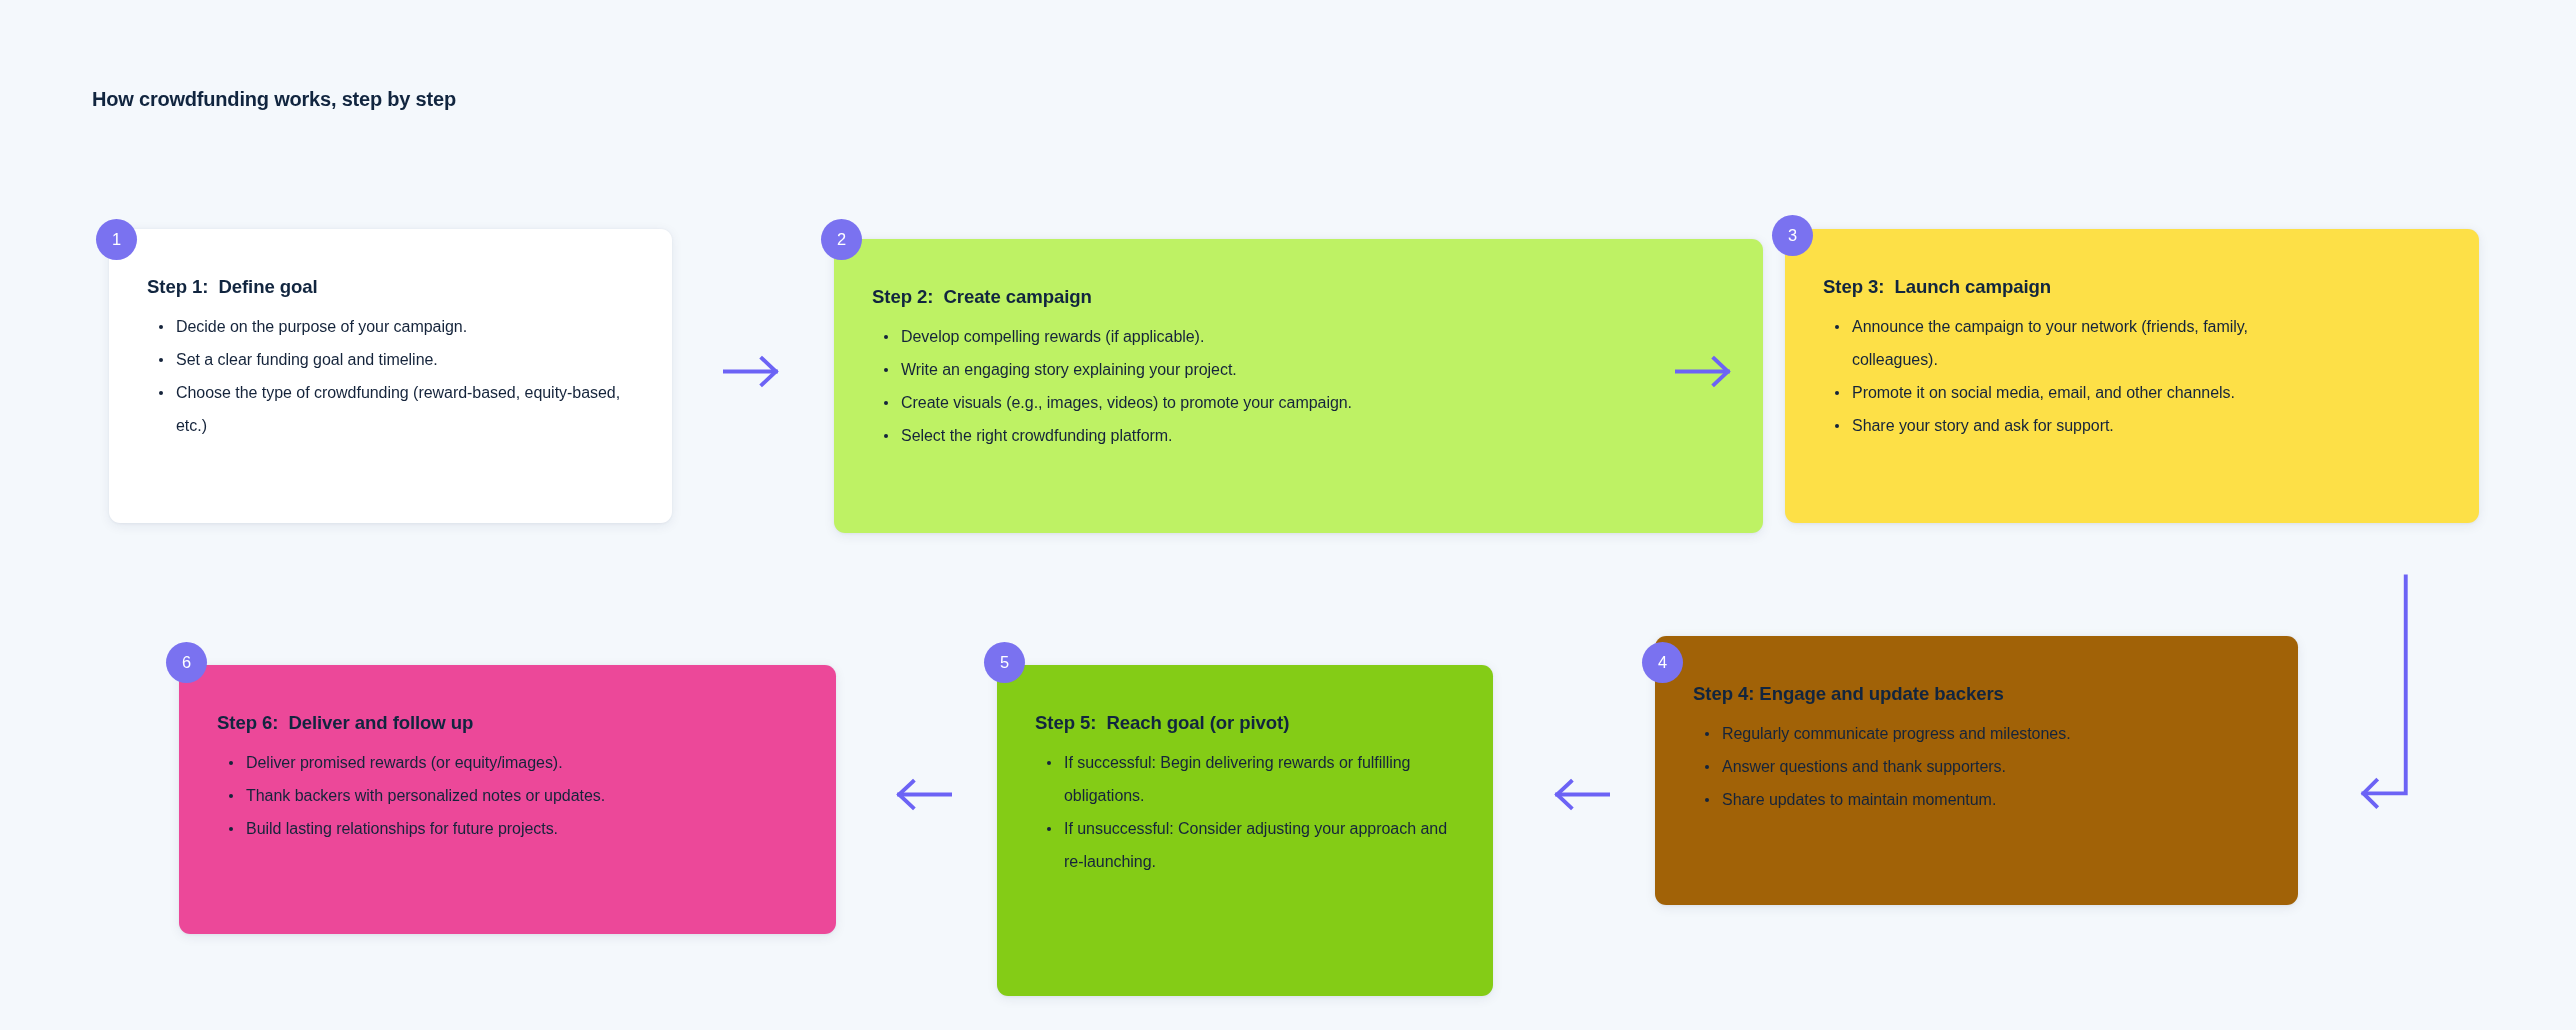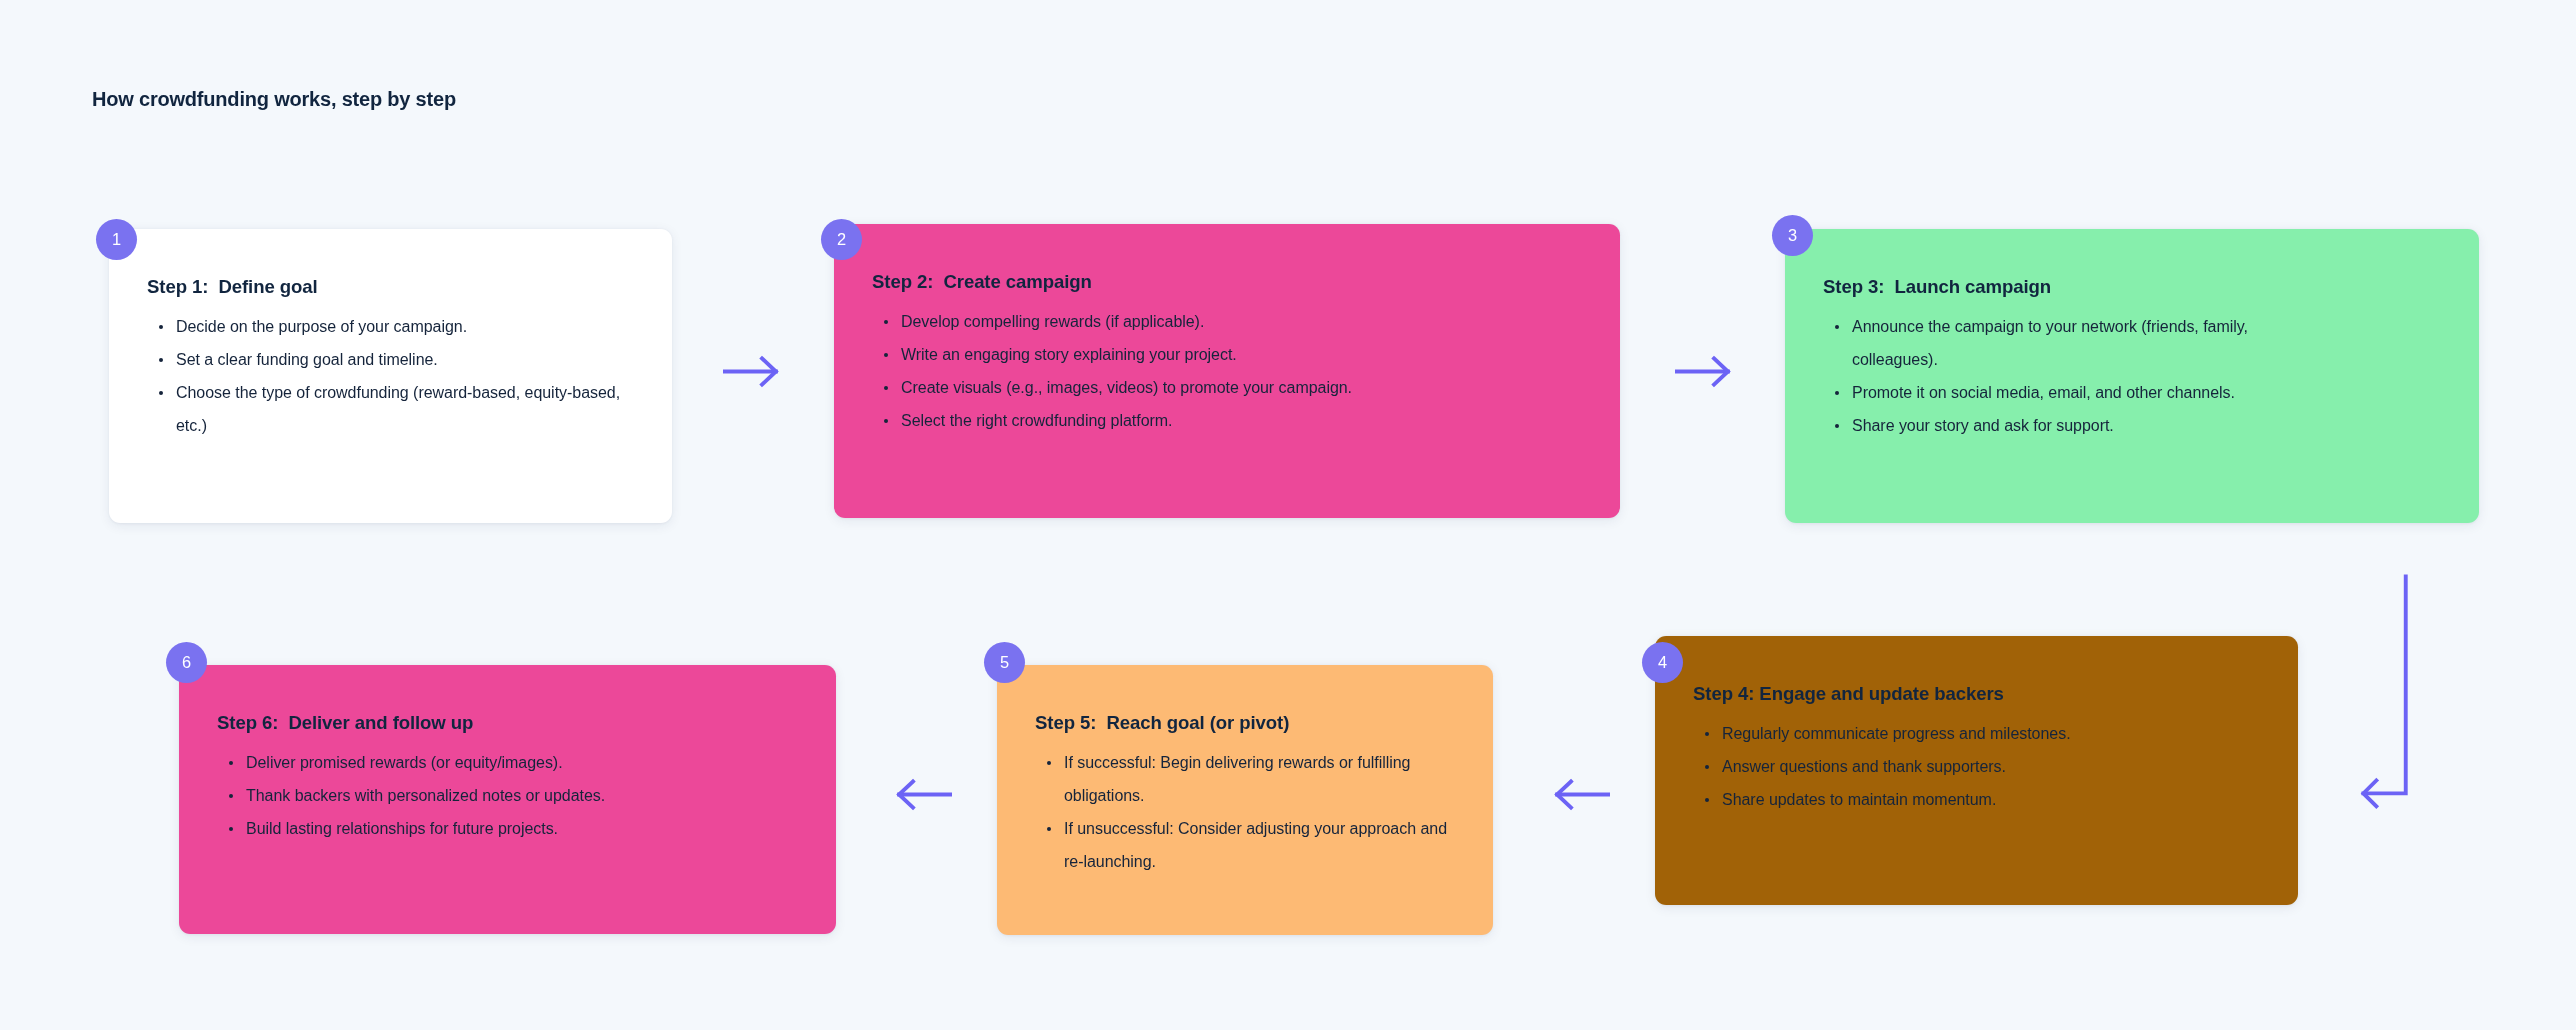--- a/index.html
+++ b/index.html
@@ -120,41 +120,41 @@
   </div>
   <div class="badge" style="left: 96px; top: 219px; background: rgb(122, 114, 240);">1</div>
 
   <div class="arrow" style="left:723px; top:354px; width:59px; height:35px;">
     <svg width="59" height="35" viewBox="0 0 68 40" fill="none">
       <path d="M2 20 H61" stroke="#6C63F5" stroke-width="4.5" stroke-linecap="square"></path>
       <path d="M45 5 L61 20 L45 35" stroke="#6C63F5" stroke-width="4.5" fill="none" stroke-linecap="square" stroke-linejoin="miter"></path>
     </svg>
   </div>
 
-  <div class="card" style="left: 834px; top: 224px; width: 786px; height: 294px; background: #ec4899;">
+  <div class="card" style="left: 834px; top: 239px; width: 929px; height: 294px; background: #bef264;">
     <div class="card-inner">
       <div class="card-title">Step 2:  Create campaign</div>
       <ul class="bullets">
         <li>Develop compelling rewards (if applicable).</li>
         <li>Write an engaging story explaining your project.</li>
         <li>Create visuals (e.g., images, videos) to promote your campaign.</li>
         <li>Select the right crowdfunding platform.</li>
       </ul>
     </div>
   </div>
   <div class="badge" style="left: 821px; top: 219px; background: rgb(122, 114, 240);">2</div>
 
   <div class="arrow" style="left:1675px; top:354px; width:59px; height:35px;">
     <svg width="59" height="35" viewBox="0 0 68 40" fill="none">
       <path d="M2 20 H61" stroke="#6C63F5" stroke-width="4.5" stroke-linecap="square"></path>
       <path d="M45 5 L61 20 L45 35" stroke="#6C63F5" stroke-width="4.5" fill="none" stroke-linecap="square" stroke-linejoin="miter"></path>
     </svg>
   </div>
 
-  <div class="card" style="left: 1785px; top: 229px; width: 694px; height: 294px; background: #86efac; padding-left: 40px;">
+  <div class="card" style="left: 1785px; top: 229px; width: 694px; height: 294px; background: #fde047; padding-left: 40px;">
     <div class="card-inner">
       <div class="card-title">Step 3:  Launch campaign</div>
       <ul class="bullets" style="max-width:479px;">
         <li>Announce the campaign to your network (friends, family, colleagues).</li>
         <li style="white-space:nowrap;">Promote it on social media, email, and other channels.</li>
         <li style="white-space:nowrap;">Share your story and ask for support.</li>
       </ul>
     </div>
   </div>
   <div class="badge" style="left: 1772px; top: 215px; background: rgb(122, 114, 240);">3</div>
@@ -178,21 +178,21 @@
   </div>
   <div class="badge" style="left: 166px; top: 642px; background: rgb(122, 114, 240);">6</div>
 
   <div class="arrow" style="left:893px; top:777px; width:59px; height:35px;">
     <svg width="59" height="35" viewBox="0 0 68 40" fill="none">
       <path d="M7 20 H66" stroke="#6C63F5" stroke-width="4.5" stroke-linecap="square"></path>
       <path d="M23 5 L7 20 L23 35" stroke="#6C63F5" stroke-width="4.5" fill="none" stroke-linecap="square" stroke-linejoin="miter"></path>
     </svg>
   </div>
 
-  <div class="card" style="left: 997px; top: 665px; width: 496px; height: 270px; background: #fdba74;">
+  <div class="card" style="left: 997px; top: 665px; width: 496px; height: 331px; background: #84cc16;">
     <div class="card-inner">
       <div class="card-title">Step 5:  Reach goal (or pivot)</div>
       <ul class="bullets" style="max-width:412px;">
         <li>If successful: Begin delivering rewards or fulfilling obligations.</li>
         <li>If unsuccessful: Consider adjusting your approach and re-launching.</li>
       </ul>
     </div>
   </div>
   <div class="badge" style="left: 984px; top: 642px; background: rgb(122, 114, 240);">5</div>
 

